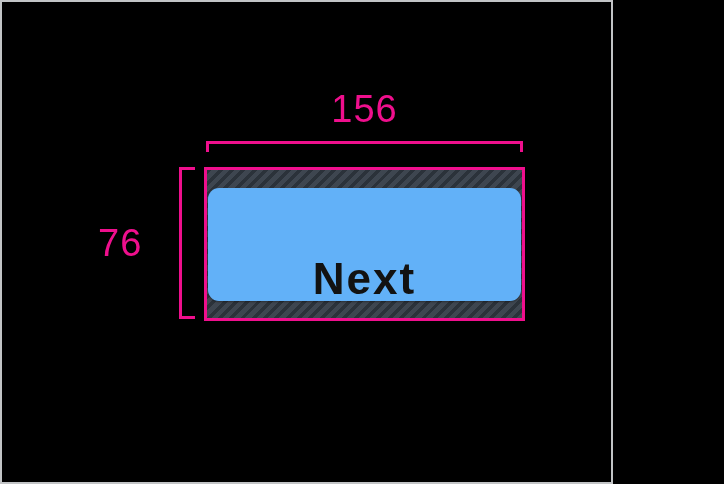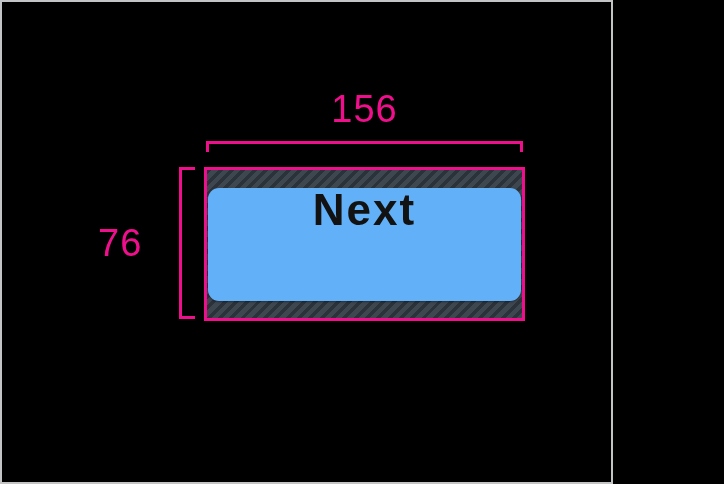--- a/index.html
+++ b/index.html
@@ -96,21 +96,21 @@
     right: 1px;
     top: 18px;
     bottom: 17px;
     border: none;
     margin: 0;
     padding: 0;
     border-radius: 11px;
     background: var(--button-fill, #62b1f8);
     box-shadow: 0 1px 2px rgba(0, 0, 0, 0.35);
     display: flex;
-    align-items: flex-start;
+    align-items: flex-end;
     justify-content: center;
     cursor: pointer;
   }
   .next-btn span {
     color: var(--button-text, #121212);
     font-family: "Liberation Sans", sans-serif;
     font-size: 44px;
     line-height: 44px;
     font-weight: 700;
     letter-spacing: 2px;

